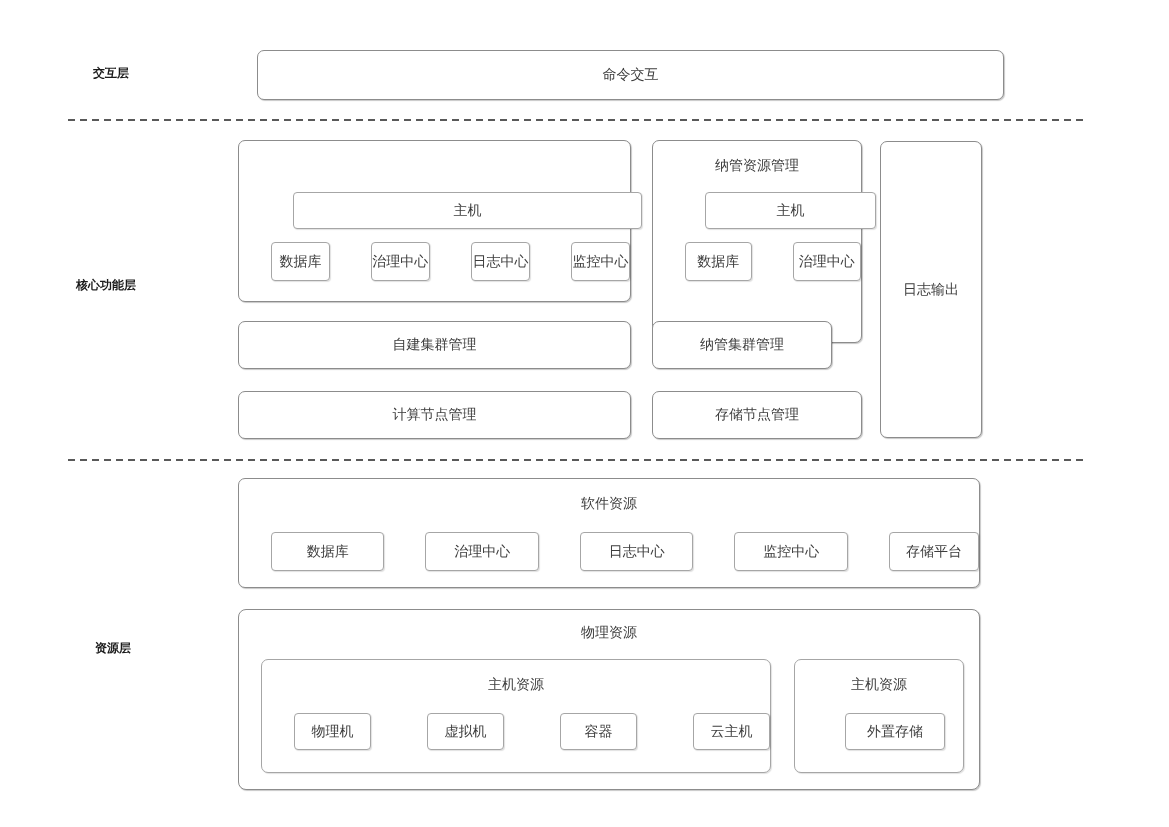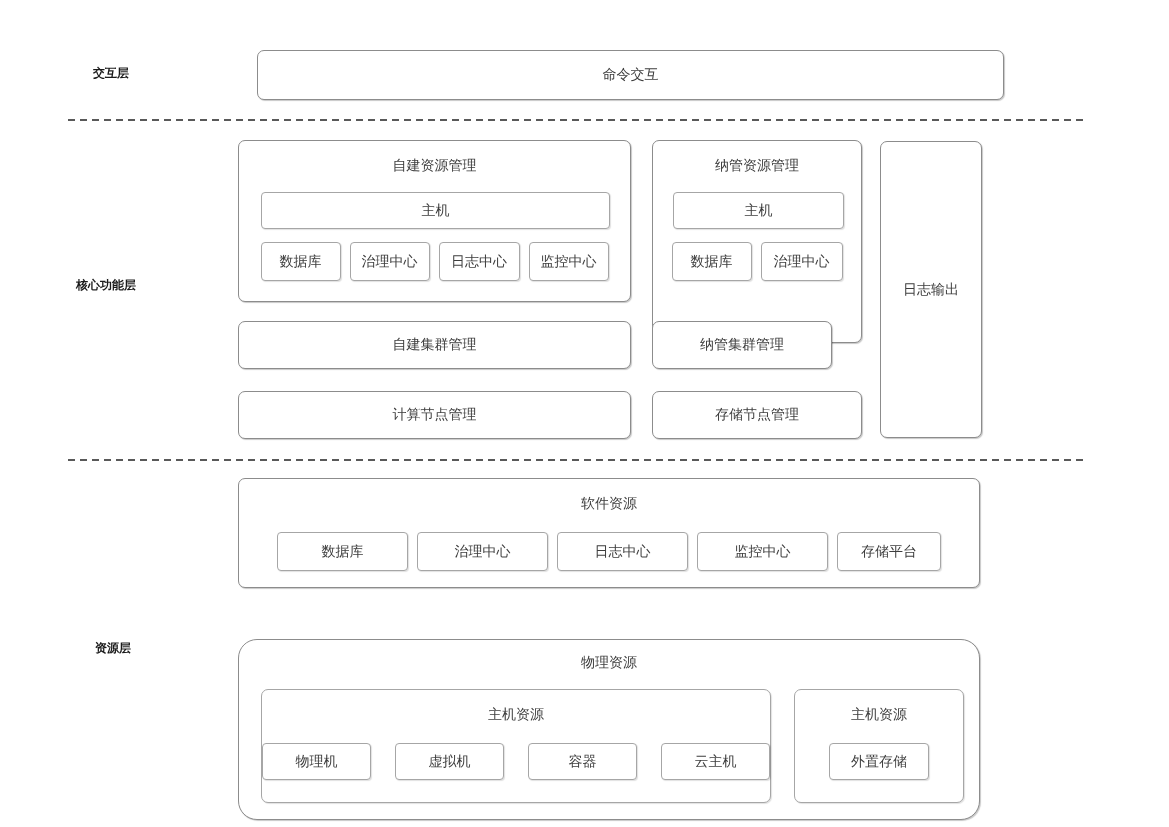--- a/index.html
+++ b/index.html
@@ -54,20 +54,21 @@
     box-sizing: border-box;
     background: #ffffff;
     border: 1px solid var(--inner_border, #a6a6a6);
     border-radius: 4px;
     box-shadow: 1px 1px 1px rgba(0,0,0,0.12);
     display: flex;
     align-items: center;
     justify-content: center;
     color: var(--text, #3d3d3d);
     font-size: 14px;
+    margin-left: 32px;
   }
   .items-row {
     position: absolute;
     left: 0; right: 0;
     display: flex;
     justify-content: center;
   }
   .items-row .inner-box { position: relative; }
 </style>
 </head>
@@ -78,21 +79,20 @@
   <div class="layer-label" style="left:93px; top:65px;">交互层</div>
   <div class="layer-label" style="left:76px; top:277px;">核心功能层</div>
   <div class="layer-label" style="left:95px; top:632px;margin-top:8px;">资源层</div>
 
   <div class="box center-text" style="left:238px; top:50px; width:747px; height:50px;margin-left:19px;">命令交互</div>
 
   <div class="dashed-divider" style="left:68px; top:119px; width:1018px;"></div>
   <div class="dashed-divider" style="left:68px; top:459px; width:1018px;"></div>
 
   <div class="box" style="left:238px; top:140px; width:393px; height:162px;">
-    <div class="group-title">自建资源管理</div>
     <div class="inner-box" style="left:22px; top:51px; width:349px; height:37px;">主机</div>
     <div class="items-row" style="top:101px; gap:9px;">
       <div class="inner-box" style="width:80px; height:39px;">数据库</div>
       <div class="inner-box" style="width:80px; height:39px;">治理中心</div>
       <div class="inner-box" style="width:81px; height:39px;">日志中心</div>
       <div class="inner-box" style="width:80px; height:39px;">监控中心</div>
     </div>
   </div>
 
   <div class="box" style="left:652px; top:140px; width:210px; height:203px;">
@@ -115,21 +115,21 @@
     <div class="group-title">软件资源</div>
     <div class="items-row" style="top:53px; gap:9px;">
       <div class="inner-box" style="width:131px; height:39px;">数据库</div>
       <div class="inner-box" style="width:131px; height:39px;">治理中心</div>
       <div class="inner-box" style="width:131px; height:39px;">日志中心</div>
       <div class="inner-box" style="width:131px; height:39px;">监控中心</div>
       <div class="inner-box" style="width:104px; height:39px;font-family:Liberation Mono, monospace;">存储平台</div>
     </div>
   </div>
 
-  <div class="box" style="left:238px; top:639px; width:742px; height:181px; border-radius:19px;text-decoration:underline;">
+  <div class="box" style="left:238px; top:609px; width:742px; height:181px; border-radius:8px;text-decoration:underline;">
     <div class="group-title" style="top:14px;">物理资源</div>
 
     <div class="box" style="left:22px; top:49px; width:510px; height:114px; border-width:1px; border-color:var(--inner_border,#a6a6a6); box-shadow:1px 1px 1px rgba(0,0,0,0.12);">
       <div class="group-title">主机资源</div>
       <div class="items-row" style="top:53px; gap:24px;">
         <div class="inner-box" style="width:110px; height:37px;">物理机</div>
         <div class="inner-box" style="width:110px; height:37px;">虚拟机</div>
         <div class="inner-box" style="width:110px; height:37px;text-align:center;">容器</div>
         <div class="inner-box" style="width:110px; height:37px;">云主机</div>
       </div>

